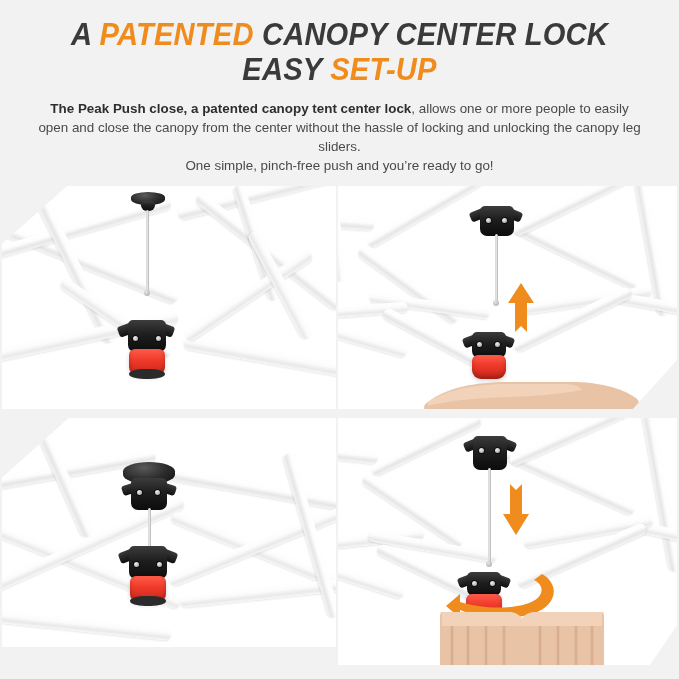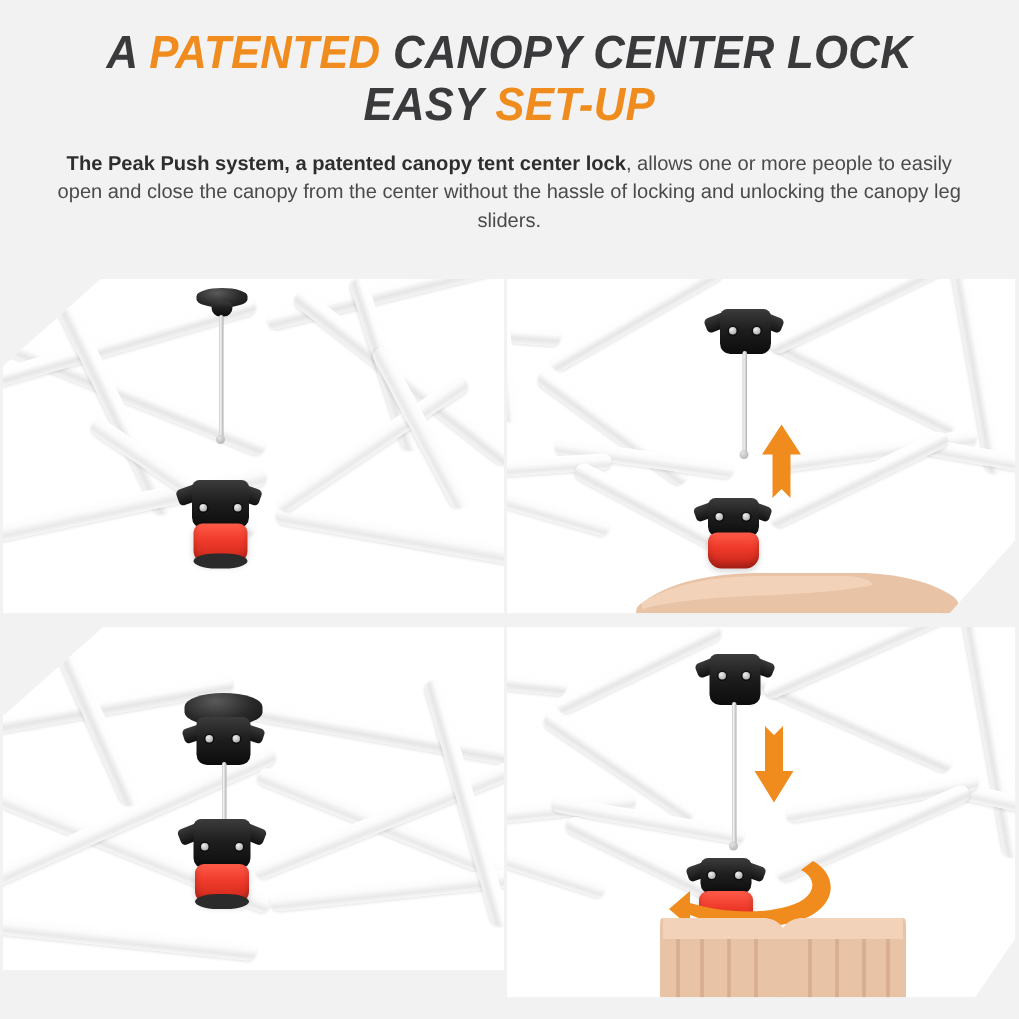--- a/index.html
+++ b/index.html
@@ -141,21 +141,21 @@
 </style>
 </head>
 <body>
 
 <div class="header">
 
   <div class="title"><span>A </span><span class="accent">PATENTED</span><span> CANOPY CENTER LOCK</span></div>
 
   <div class="title title-line2"><span>EASY </span><span class="accent">SET-UP</span></div>
 
-  <div class="body-copy"><span class="lead">The Peak Push system, a patented canopy tent center lock</span><span>, allows one or more people to easily open and close the canopy from the center without the hassle of locking and unlocking the canopy leg sliders.</span><br></div>
+  <div class="body-copy"><span class="lead">The Peak Push close, a patented canopy tent center lock</span><span>, allows one or more people to easily open and close the canopy from the center without the hassle of locking and unlocking the canopy leg sliders.</span><br><span>One simple, pinch-free push and you’re ready to go!</span></div>
 </div>
 
 <div class="panel-grid">
 
   <div class="panel p-tl">
     <div class="scene">
 
       <div class="bar" style="left:-20px;  top:28px;  width:210px; height:13px; transform:rotate(22deg);"></div>
       <div class="bar" style="left:-24px;  top:66px;  width:200px; height:12px; transform:rotate(-16deg);"></div>
       <div class="bar" style="left:30px;   top:-12px; width:180px; height:13px; transform:rotate(64deg);"></div>

